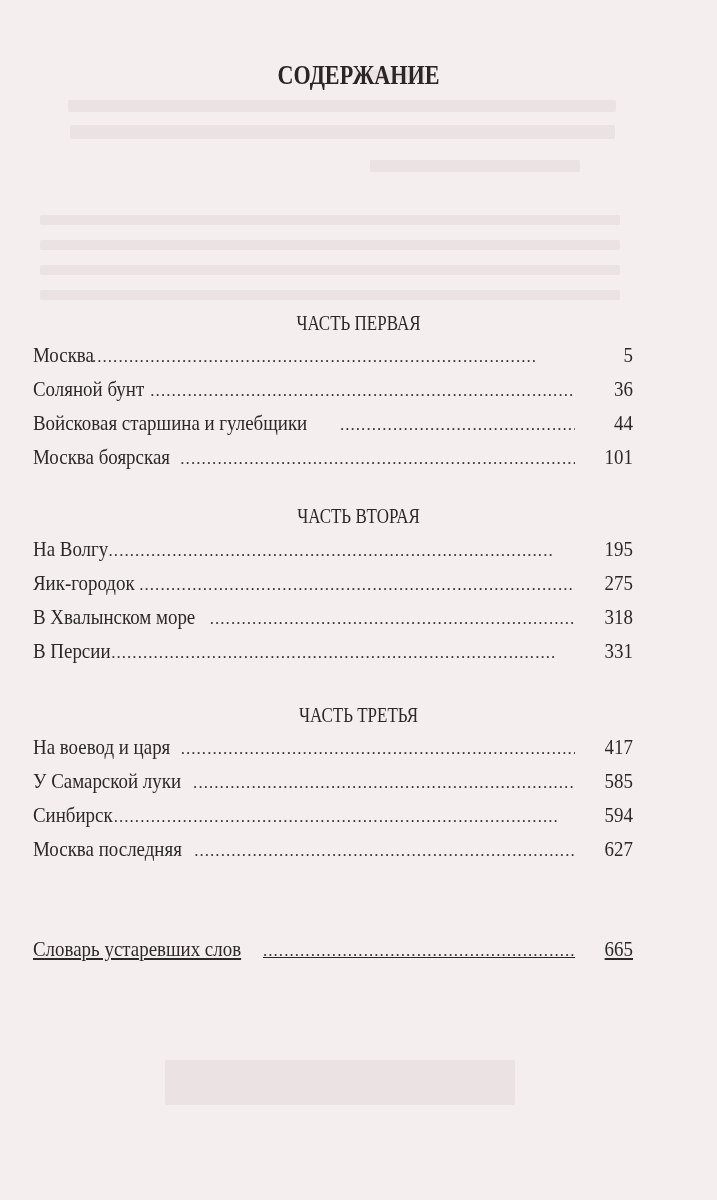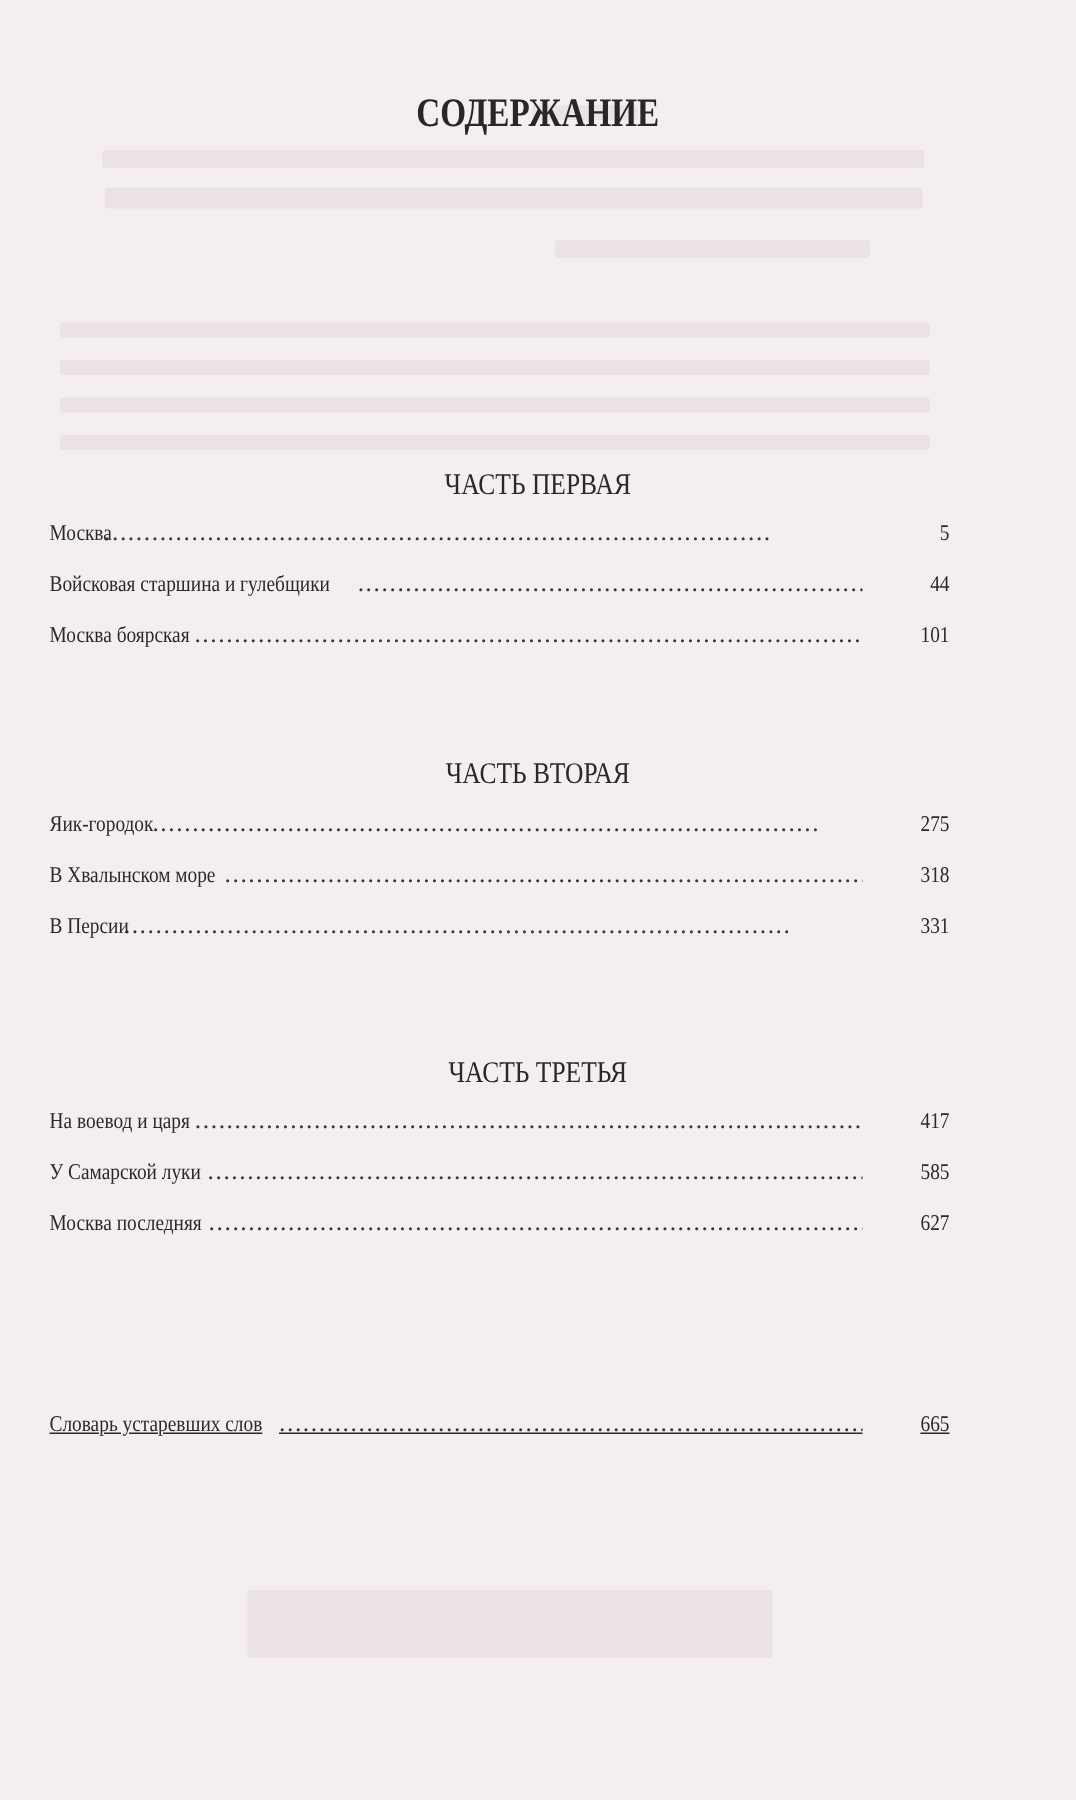--- a/index.html
+++ b/index.html
@@ -20,21 +20,21 @@
     .part-heading {
       position: absolute; left: 0; width: 717px;
       text-align: center; font-size: 20px;
       transform: scaleX(0.85); transform-origin: center;
       color: #2c2828;
     }
     .entries { position: absolute; left: 33px; width: 600px; }
     .entry {
       display: flex; align-items: baseline;
       height: 34px; line-height: 34px;
-      font-size: 15px;
+      font-size: 22px;
     }
     .entry .label {
       white-space: nowrap; transform: scaleX(0.86); transform-origin: left;
       flex: 0 0 auto; margin-right: -12px;
     }
     .entry .dots {
       flex: 1 1 auto; overflow: hidden; white-space: nowrap;
       letter-spacing: 3.6px; font-size: 17px; margin: 0 8px 0 0;
       color: #3a3535;
     }
@@ -68,33 +68,43 @@
   <div class="title">СОДЕРЖАНИЕ</div>
 
   <div class="part-heading" style="top:312px;">ЧАСТЬ ПЕРВАЯ</div>
   <div class="entries" style="top:338px;">
     <div class="entry">
       <span class="label">Москва</span>
       <span class="dots"></span>
       <span class="page-num">5</span>
     </div>
     <div class="entry">
+      <span class="label">Соляной бунт</span>
+      <span class="dots"></span>
+      <span class="page-num">36</span>
+    </div>
+    <div class="entry">
       <span class="label">Войсковая старшина и гулебщики</span>
       <span class="dots"></span>
       <span class="page-num">44</span>
     </div>
     <div class="entry">
       <span class="label">Москва боярская</span>
       <span class="dots"></span>
       <span class="page-num">101</span>
     </div>
   </div>
 
   <div class="part-heading" style="top:505px;">ЧАСТЬ ВТОРАЯ</div>
   <div class="entries" style="top:532px;">
+    <div class="entry">
+      <span class="label">На Волгу</span>
+      <span class="dots"></span>
+      <span class="page-num">195</span>
+    </div>
     <div class="entry">
       <span class="label">Яик-городок</span>
       <span class="dots"></span>
       <span class="page-num">275</span>
     </div>
     <div class="entry">
       <span class="label">В Хвалынском море</span>
       <span class="dots"></span>
       <span class="page-num">318</span>
     </div>
@@ -111,20 +121,25 @@
       <span class="label">На воевод и царя</span>
       <span class="dots"></span>
       <span class="page-num">417</span>
     </div>
     <div class="entry">
       <span class="label">У Самарской луки</span>
       <span class="dots"></span>
       <span class="page-num">585</span>
     </div>
     <div class="entry">
+      <span class="label">Синбирск</span>
+      <span class="dots"></span>
+      <span class="page-num">594</span>
+    </div>
+    <div class="entry">
       <span class="label">Москва последняя</span>
       <span class="dots"></span>
       <span class="page-num">627</span>
     </div>
   </div>
 
   <div class="entries" style="top:932px;text-decoration:underline;">
     <div class="entry">
       <span class="label">Словарь устаревших слов</span>
       <span class="dots"></span>

